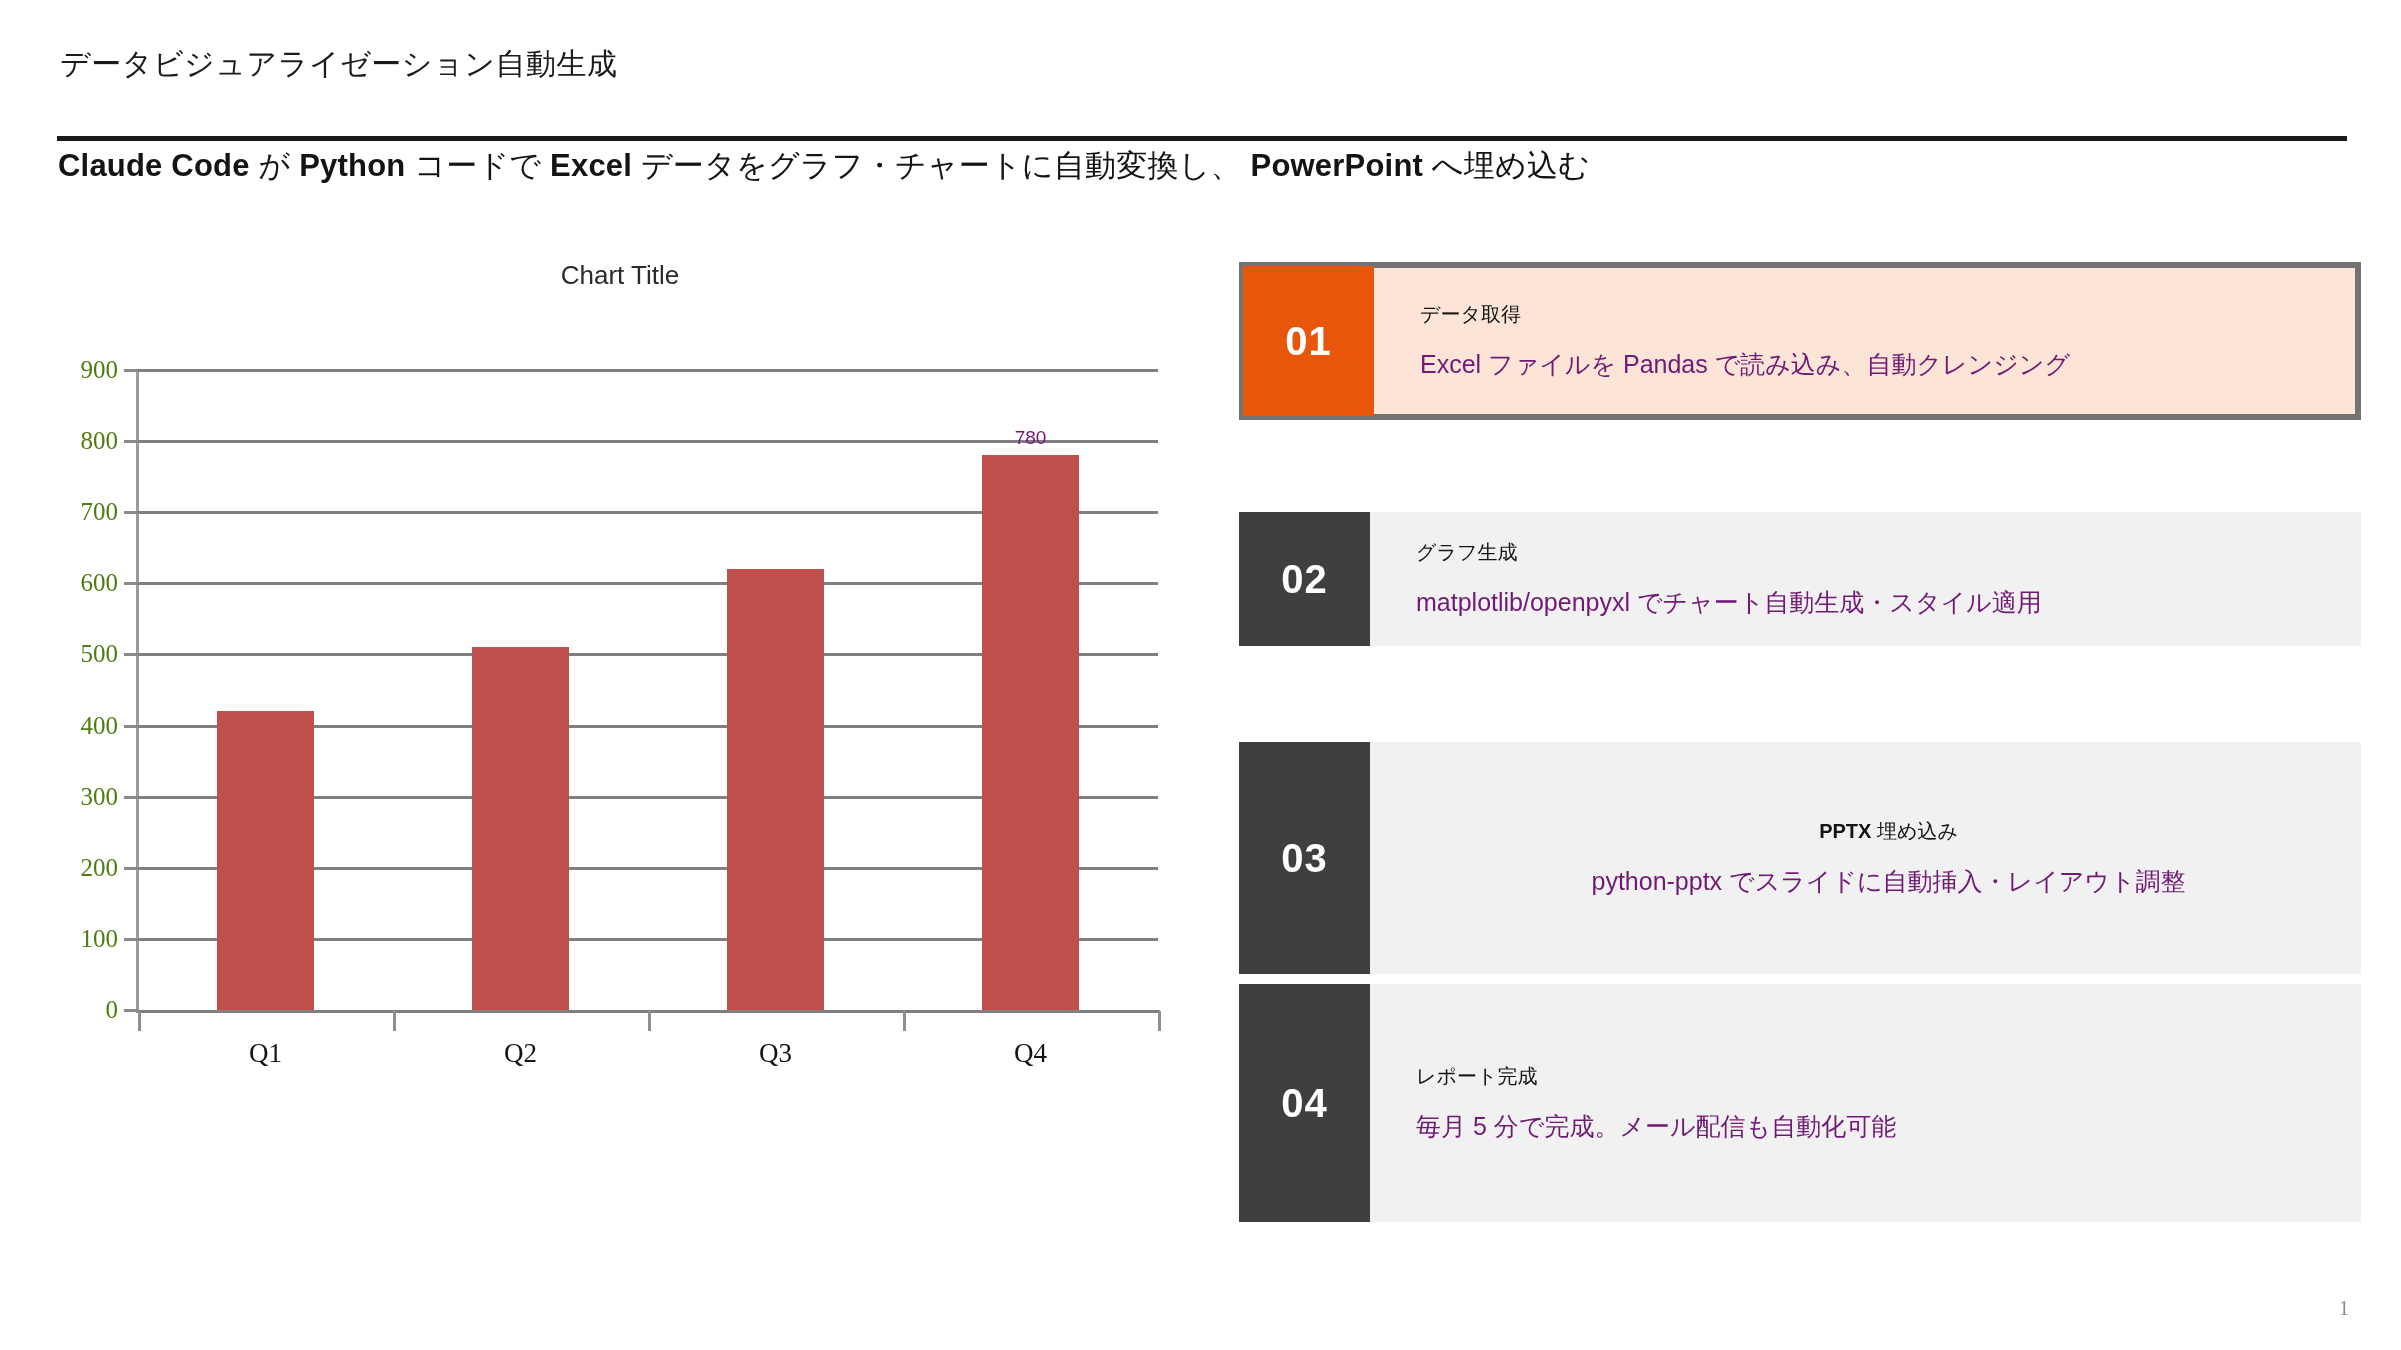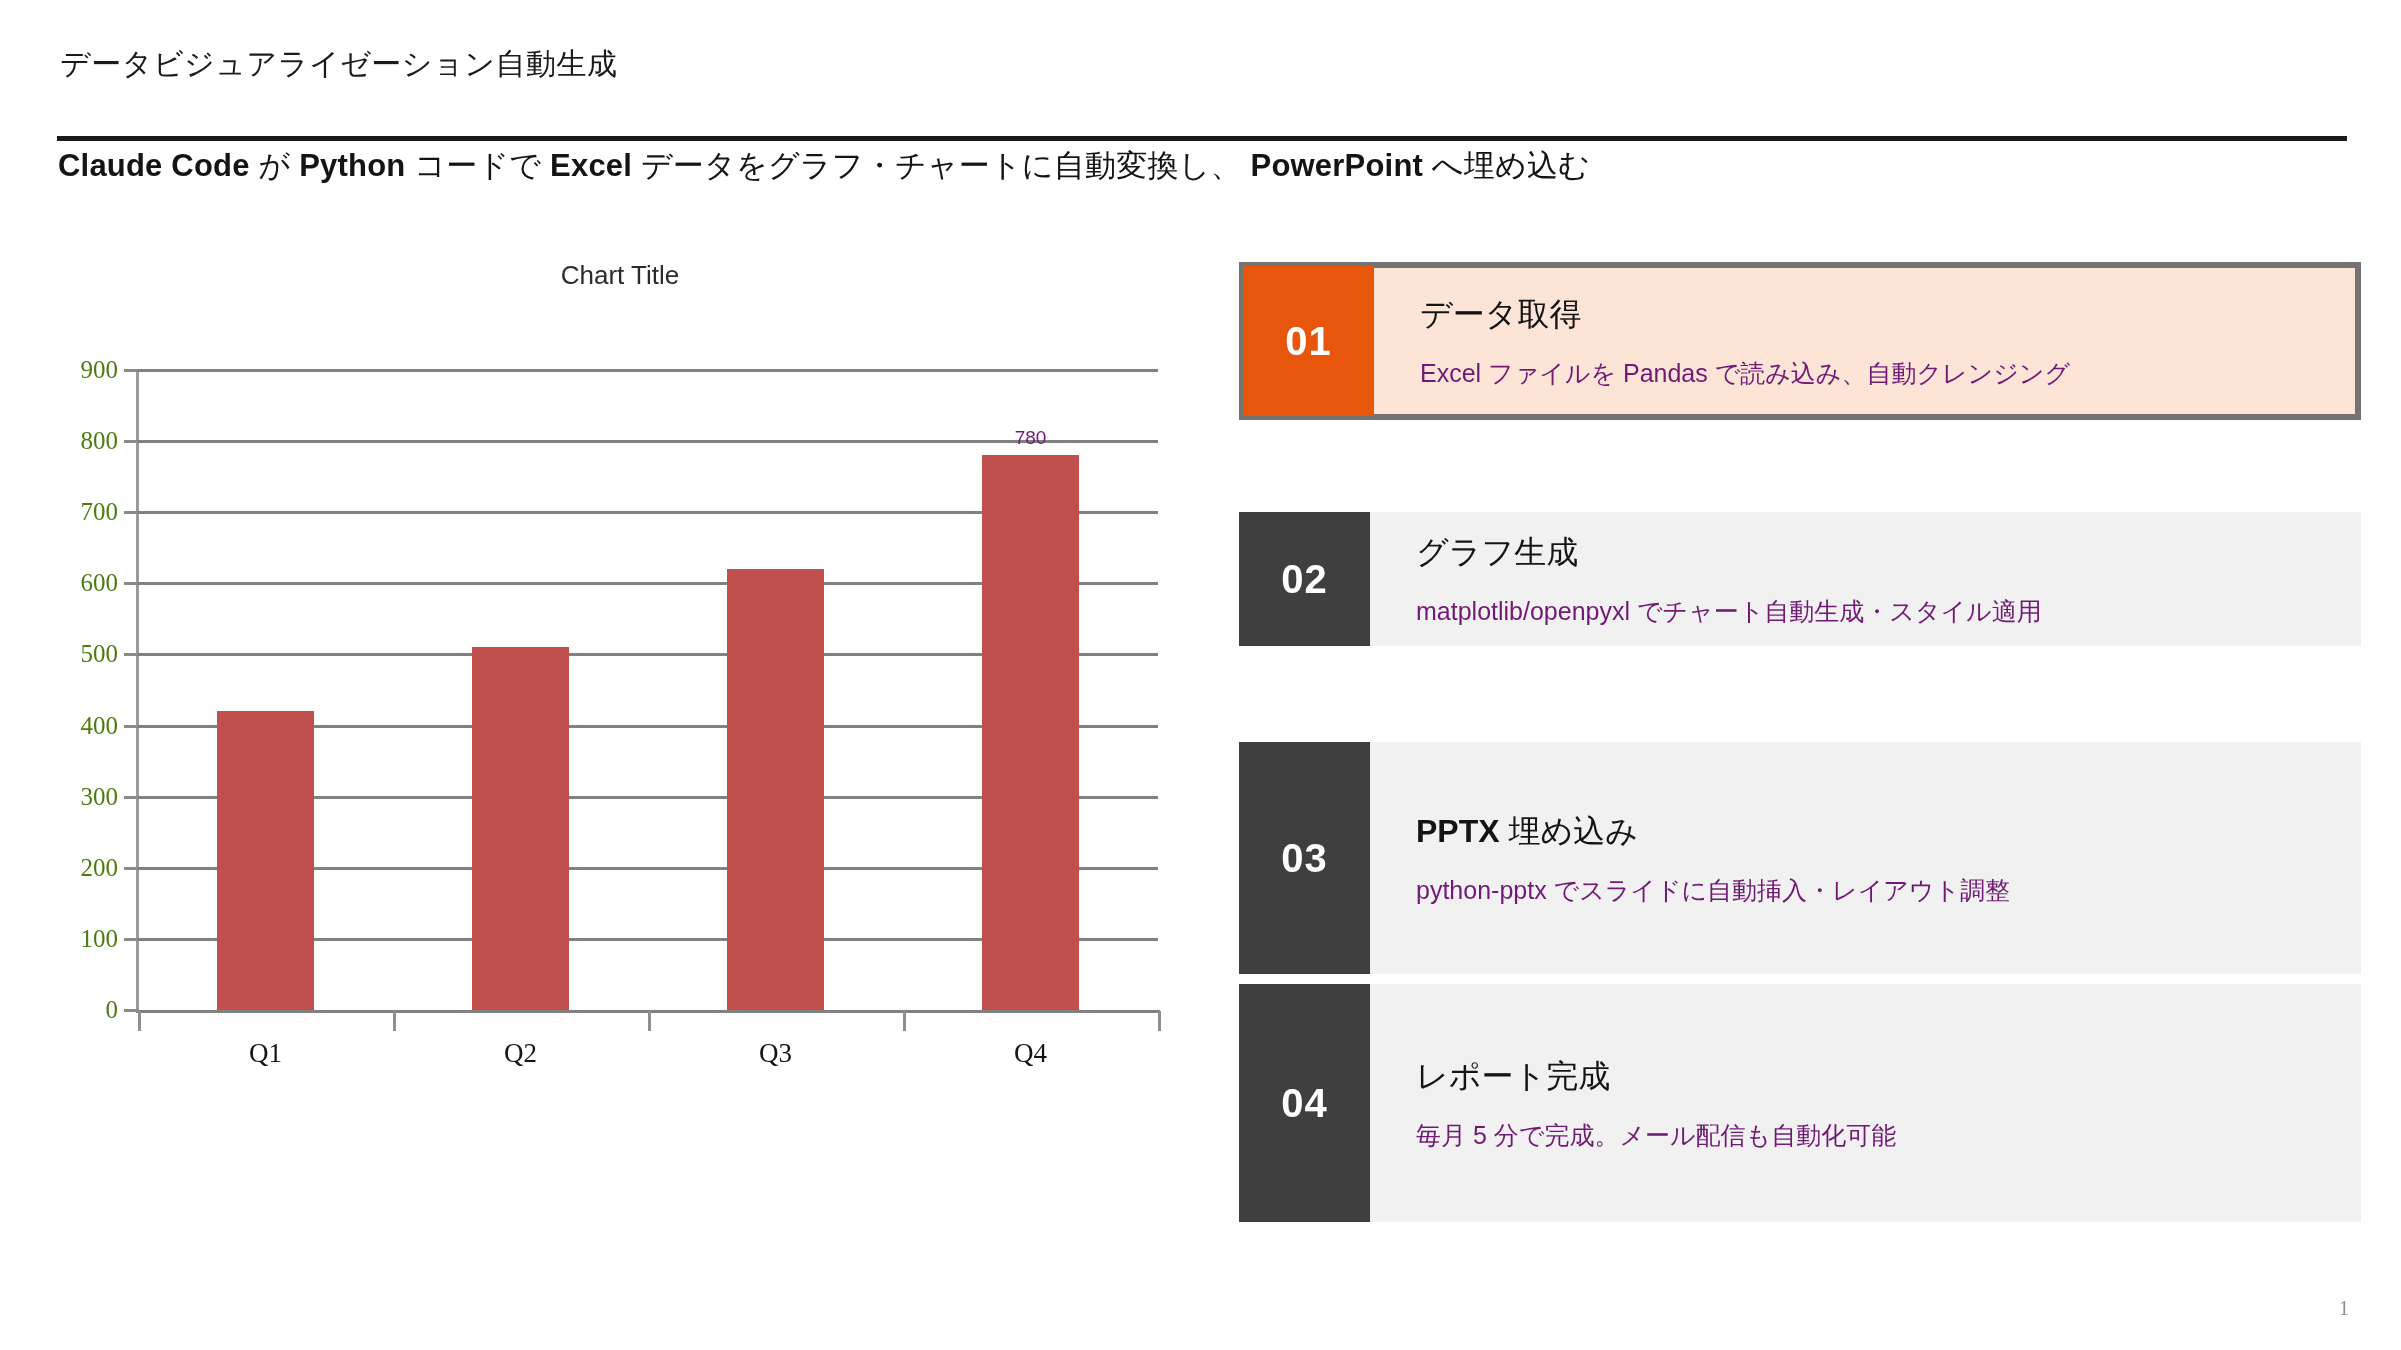--- a/index.html
+++ b/index.html
@@ -197,21 +197,21 @@
     margin: -2px 0 -2px -2px;
   }
   .card-body {
     flex: 1 1 auto;
     padding: 0 0 0 46px;
     display: flex;
     flex-direction: column;
     justify-content: center;
   }
   .card-heading {
-    font-size: 32px;
+    font-size: 20px;
     font-weight: 400;
     color: #141414;
     margin-bottom: 20px;
     white-space: nowrap;
   }
   .card-heading b { font-weight: 700; }
   .card-desc {
     font-size: 25px;
     color: #701a75;
     font-weight: 400;
@@ -300,21 +300,21 @@
           <div class="card-desc">Excel ファイルを Pandas で読み込み、自動クレンジング</div>
         </div>
       </div>
       <div class="card" style="top: 250px; height: 134px; background: rgb(241, 241, 241);">
         <div class="card-badge" style="background: rgb(63, 63, 63);">02</div>
         <div class="card-body">
           <div class="card-heading">グラフ生成</div>
           <div class="card-desc">matplotlib/openpyxl でチャート自動生成・スタイル適用</div>
         </div>
       </div>
-      <div class="card" style="top: 480px; height: 232px; background: rgb(241, 241, 241);">
+      <div class="card" style="top: 480px; height: 232px; background: rgb(241, 241, 241); text-align: center;">
         <div class="card-badge" style="background: rgb(63, 63, 63);">03</div>
         <div class="card-body">
           <div class="card-heading"><b>PPTX</b> 埋め込み</div>
           <div class="card-desc">python-pptx でスライドに自動挿入・レイアウト調整</div>
         </div>
       </div>
       <div class="card" style="top: 722px; height: 238px; background: rgb(241, 241, 241);">
         <div class="card-badge" style="background: rgb(63, 63, 63);">04</div>
         <div class="card-body">
           <div class="card-heading">レポート完成</div>

